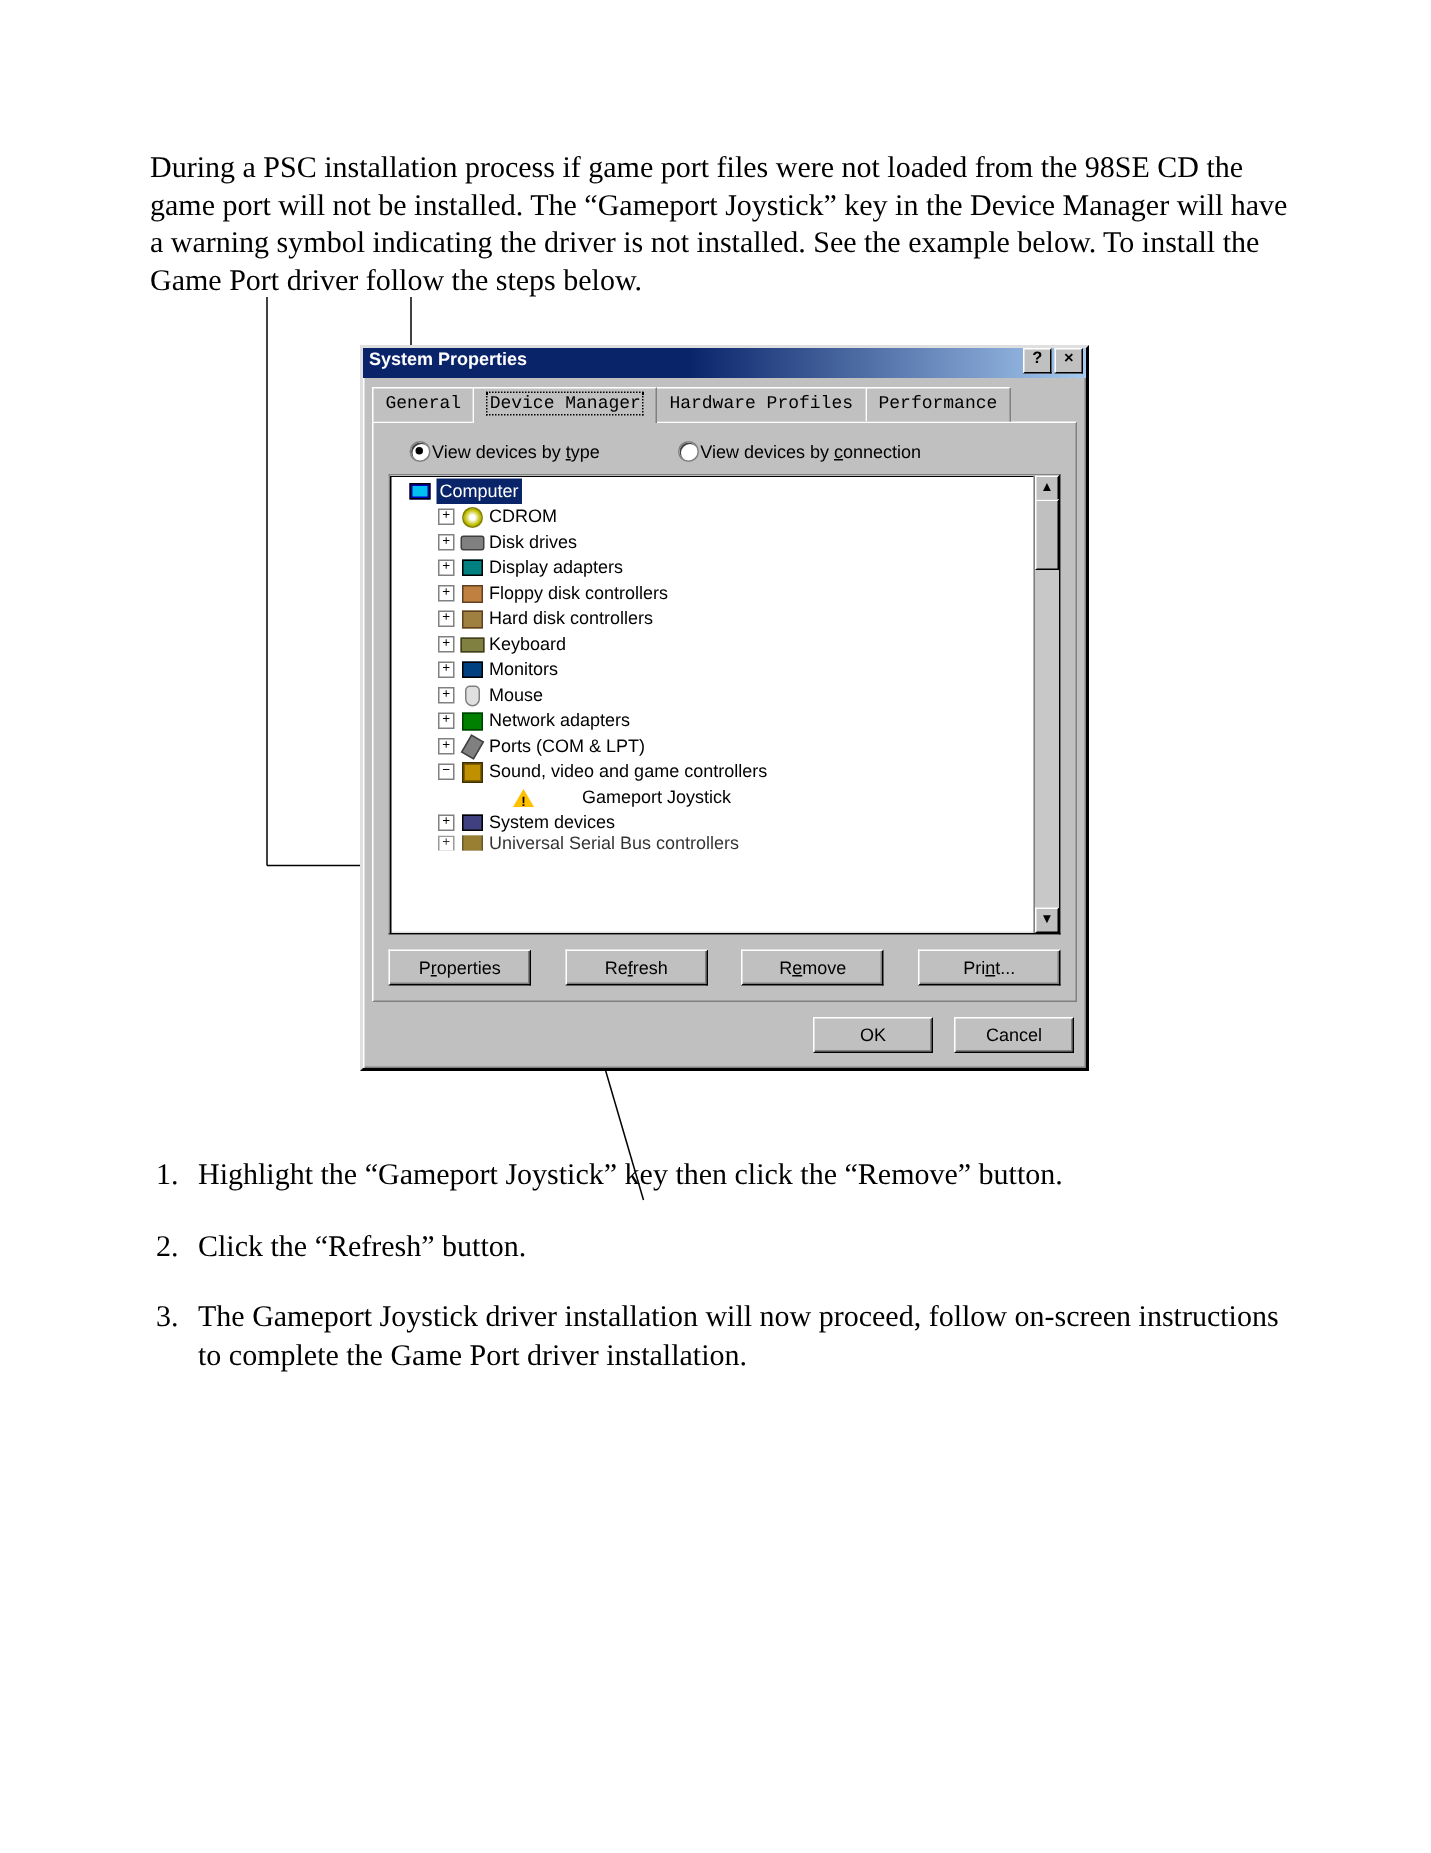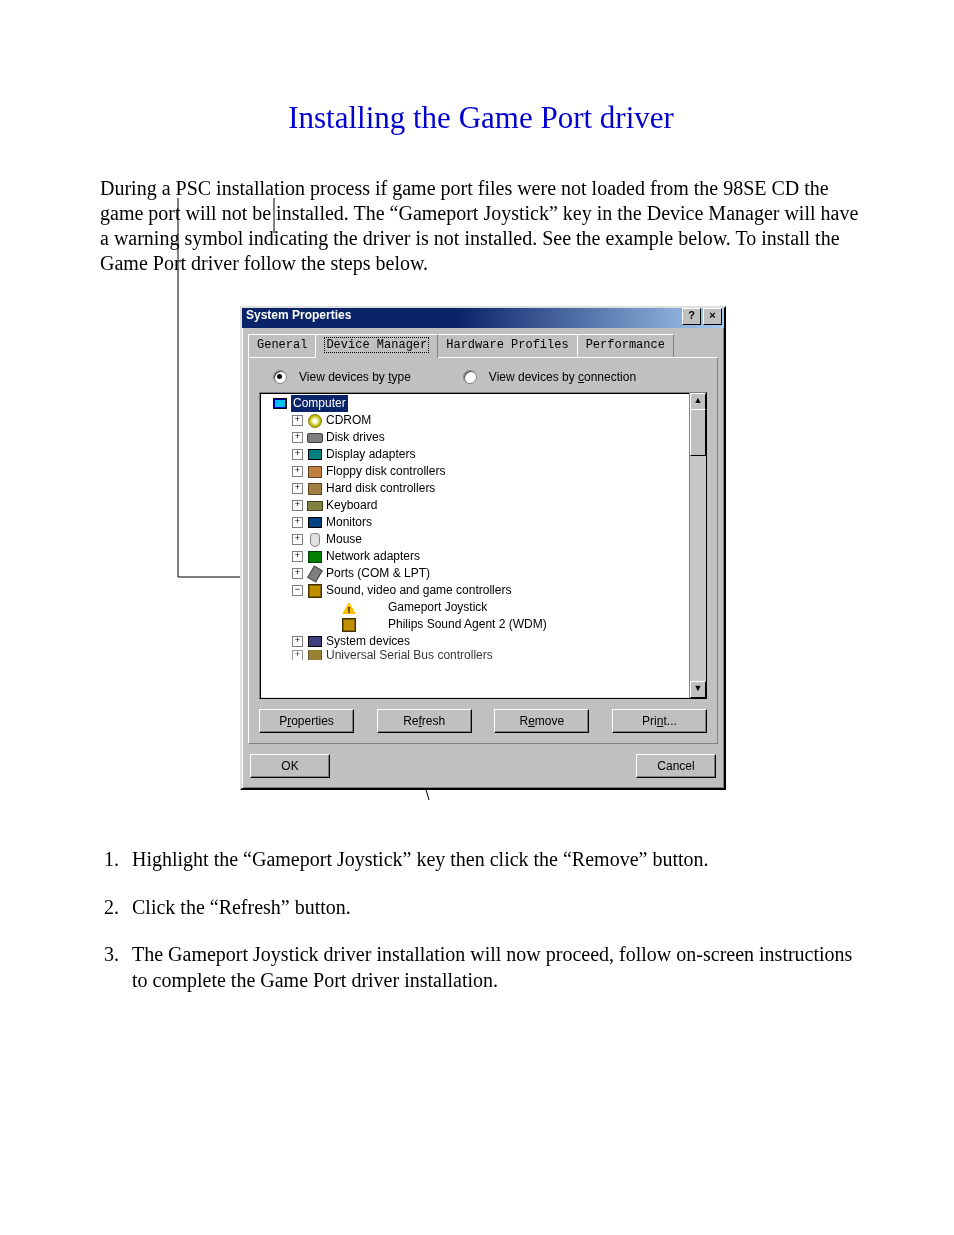--- a/index.html
+++ b/index.html
@@ -119,21 +119,21 @@
   }
   .radios {
     display: flex;
     gap: 52px;
     margin: 0 0 8px 14px;
     font-size: 12px;
   }
   .radio {
     display: flex;
     align-items: center;
-    gap: 12px;
+    gap: 1px;
     cursor: pointer;
   }
   .radio-dot {
     width: 12px;
     height: 12px;
     border-radius: 50%;
     background: #fff;
     border: 1px solid #808080;
     box-shadow: inset 1px 1px 0 #404040;
     position: relative;
@@ -252,38 +252,37 @@
     border-top-color:#fff;border-left-color:#fff;
     box-shadow: inset -1px -1px 0 #808080;
     font-family: Tahoma, Arial, sans-serif;
     font-size:12px;
     cursor:pointer;
     text-align:center;
   }
   .win-btn u { text-decoration: underline; display:inline-block; width:auto;}
   .dlg-bottom {
     display:flex;
-    justify-content:space-between;
+    justify-content:flex-end;
     gap:14px;
     padding: 4px 8px 10px 8px;
   }
 
   
   svg.callouts {
     position:absolute;
     pointer-events:none;
     left:0;top:0;
   }
 </style>
 </head>
 <body>
 
 <div class="page">
 
-  <h1 class="title">Installing the Game Port driver</h1>
 
   <p class="intro">During a PSC installation process if game port files were not loaded from the 98SE CD the game port will not be installed. The “Gameport Joystick” key in the Device Manager will have a warning symbol indicating the driver is not installed. See the example below. To install the Game Port driver follow the steps below.</p>
 
   <svg class="callouts" width="760" height="820">
 
     <line x1="178" y1="198" x2="178" y2="577" stroke="#000" stroke-width="1"></line>
     <line x1="178" y1="577" x2="296" y2="577" stroke="#000" stroke-width="1"></line>
     <polygon points="296,577 288,573 288,581" fill="#000"></polygon>
 
     <line x1="274" y1="198" x2="274" y2="233" stroke="#000" stroke-width="1"></line>
@@ -404,27 +403,20 @@
                 </span>
               <span class="lbl">Sound, video and game controllers</span>
             </div>
             <div class="node level3">
               <span class="expander-space"></span>
               <span class="icon">
                   <span class="ico-warning"></span>
                 </span>
               <span class="lbl">Gameport Joystick</span>
             </div>
-            <div class="node level3">
-              <span class="expander-space"></span>
-              <span class="icon">
-                  <span class="ico-sound"></span>
-                </span>
-              <span class="lbl">Philips Sound Agent 2 (WDM)</span>
-            </div>
             <div class="node level2">
               <span class="expander">+</span>
               <span class="icon">
                   <span class="ico-system"></span>
                 </span>
               <span class="lbl">System devices</span>
             </div>
             <div class="node level2" style="opacity:.8;overflow:hidden;height:10px">
               <span class="expander">+</span>
               <span class="icon">

